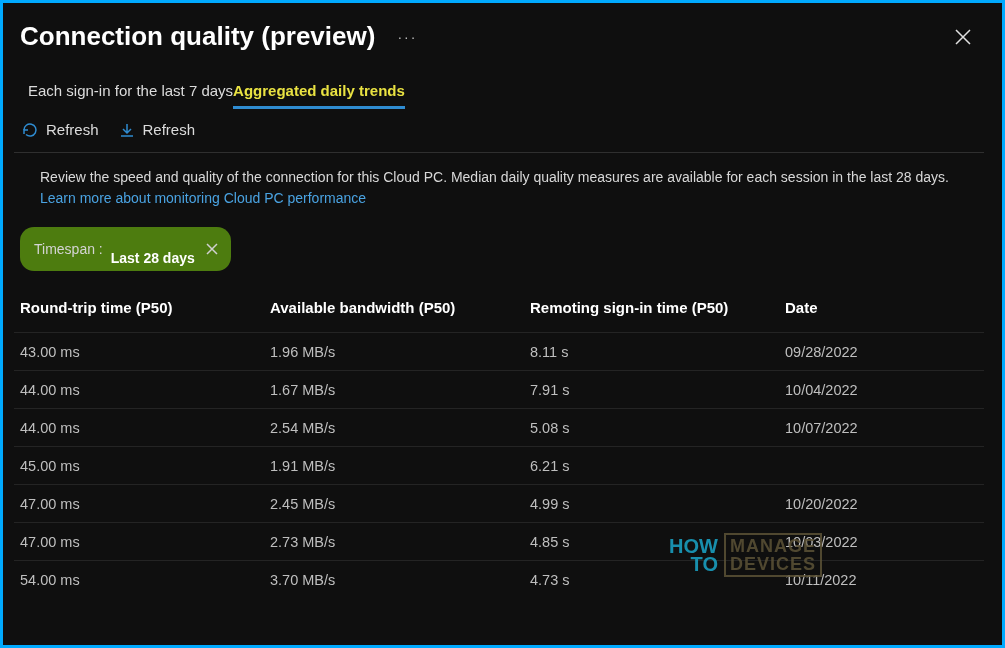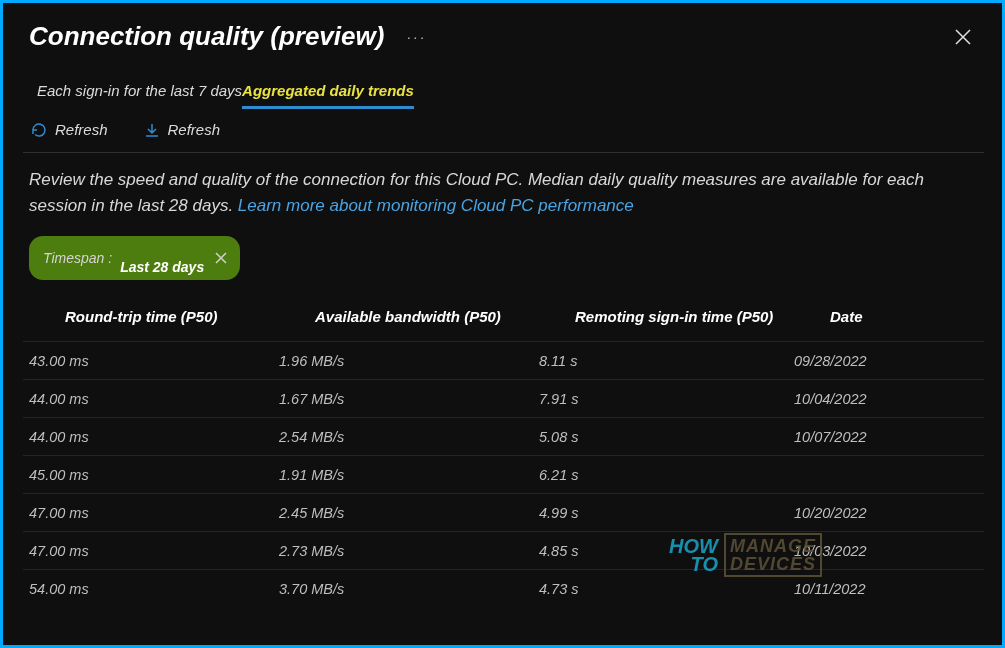--- a/index.html
+++ b/index.html
@@ -8,24 +8,23 @@
       height: 648px;
       background: #00aaff;
       font-family: "Segoe UI", Arial, sans-serif;
       padding: 3px;
     }
     .panel {
       width: 100%;
       height: 100%;
       background: #0f0f0f;
       color: #e0e0e0;
-      padding: 14px 18px 0 20px;
+      padding: 14px 18px 0 11px;
       overflow: hidden;
       position: relative;
-      font-style: italic;
     }
     .header-row {
       display: flex;
       align-items: center;
       justify-content: space-between;
       padding: 4px 8px 12px 6px;
     }
     .title-group {
       display: flex;
       align-items: center;
@@ -73,40 +72,41 @@
     .tab.active::after {
       content: "";
       position: absolute;
       left: 0; right: 0; bottom: 0;
       height: 3px;
       background: #2f8cd1;
     }
     .toolbar {
       display: flex;
       align-items: flex-start;
-      gap: 36px;
+      gap: 20px;
       padding: 12px 8px 14px 8px;
       border-bottom: 1px solid #2f2f2f;
     }
     .tool-btn {
       display: flex;
       align-items: center;
       gap: 8px;
       color: #dcdcdc;
       font-size: 15px;
       cursor: pointer;
     }
     .tool-btn svg { width: 16px; height: 16px; }
     .icon-refresh { color: #2f8cd1; }
     .icon-export { color: #2f8cd1; }
     .desc {
       padding: 14px 6px 6px 6px;
-      font-size: 17px;
+      font-size: 14px;
       line-height: 1.5;
       color: #d8d8d8;
+      margin-left: 20px;
     }
     .desc a { color: #4aa3e2; text-decoration: none; }
     .filter-chip-row {
       padding: 12px 6px 8px 6px;
     }
     .filter-chip {
       display: inline-flex;
       align-items: center;
       gap: 8px;
       background: #4d7c0f;
@@ -132,21 +132,20 @@
       display: grid;
       grid-template-columns: 250px 260px 255px 1fr;
       align-items: center;
       padding: 0 6px;
     }
     .thead {
       font-weight: 600;
       font-size: 15px;
       color: #fff;
       padding-bottom: 16px;
-      margin-left: 36px;
     }
     .trow {
       font-size: 14.5px;
       color: #bfbfbf;
       height: 38px;
       border-top: 1px solid #242424;
     }
     .watermark {
       position: absolute;
       right: 180px;

